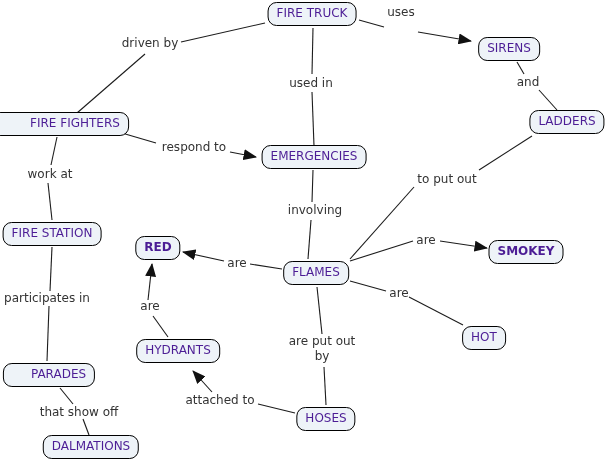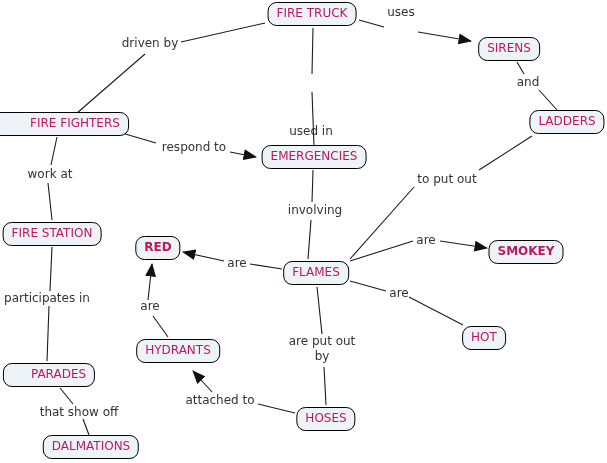--- a/index.html
+++ b/index.html
@@ -22,21 +22,21 @@
   }
   .node {
     position: absolute;
     transform: translate(-50%, -50%);
     background: #eef3f8;
     border: 1px solid #000000;
     border-radius: 9px;
     padding: 3px 8px 4px 8px;
     font-size: 12px;
     line-height: 15px;
-    color: #be185d;
+    color: #4c1d95;
     white-space: nowrap;
     box-sizing: border-box;
     text-align: right;
   }
   .edge-label {
     position: absolute;
     transform: translate(-50%, -50%);
     font-size: 12px;
     line-height: 15px;
     color: #333333;
@@ -101,21 +101,21 @@
       <div class="node" style="left: 526px; top: 252px; font-weight: bold;">SMOKEY</div>
       <div class="node" style="left: 484px; top: 338px;">HOT</div>
       <div class="node" style="left: 178px; top: 351px;">HYDRANTS</div>
       <div class="node" style="left: 49px; top: 375px; padding-left: 27px;">PARADES</div>
       <div class="node" style="left: 91px; top: 447px;">DALMATIONS</div>
       <div class="node" style="left: 326px; top: 419px;">HOSES</div>
     </div>
   <div id="labels">
       <div class="edge-label" style="left: 150px; top: 43px;">driven by</div>
       <div class="edge-label" style="left: 401px; top: 12px;">uses</div>
-      <div class="edge-label" style="left: 311px; top: 83px; margin-top: 48px;">used in</div>
+      <div class="edge-label" style="left: 311px; top: 83px;">used in</div>
       <div class="edge-label" style="left: 528px; top: 82px;">and</div>
       <div class="edge-label" style="left: 194px; top: 147px;">respond to</div>
       <div class="edge-label" style="left: 50px; top: 174px;">work at</div>
       <div class="edge-label" style="left: 447px; top: 179px;">to put out</div>
       <div class="edge-label" style="left: 315px; top: 210px;">involving</div>
       <div class="edge-label" style="left: 237px; top: 263px;">are</div>
       <div class="edge-label" style="left: 426px; top: 240px;">are</div>
       <div class="edge-label" style="left: 399px; top: 293px;">are</div>
       <div class="edge-label" style="left: 150px; top: 306px;">are</div>
       <div class="edge-label" style="left: 47px; top: 298px;">participates in</div>

